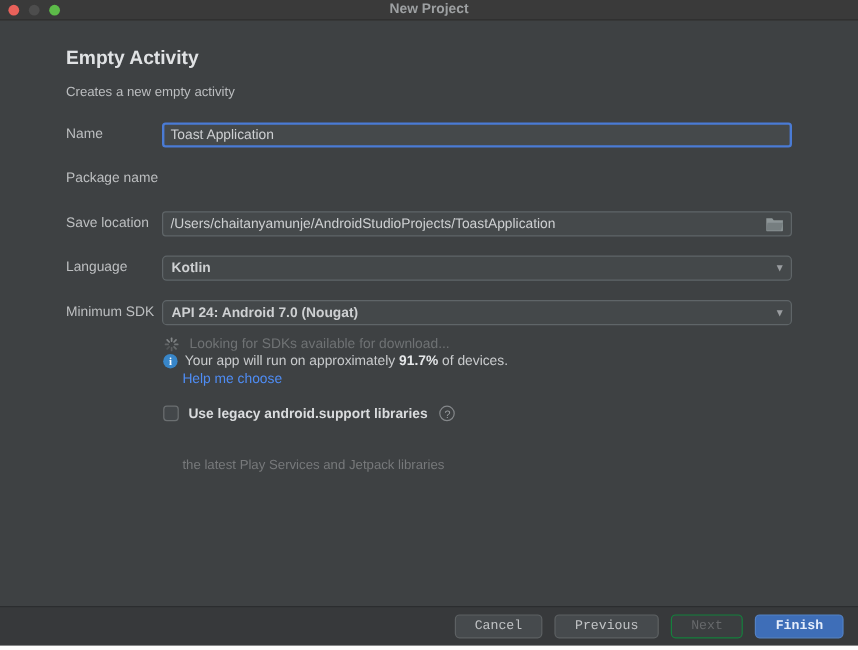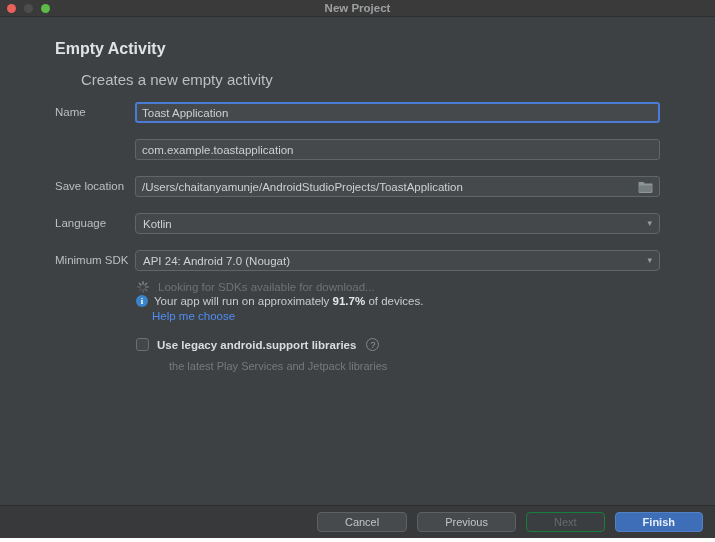--- a/index.html
+++ b/index.html
@@ -11,40 +11,40 @@
   .traffic { position:absolute; top:4px; left:7px; display:flex; gap:8px; }
   .light { width:9px; height:9px; border-radius:50%; }
   .light-close { background:#e9615a; }
   .light-min { background:#4d4d4d; }
   .light-zoom { background:#5dbb49; }
   .win-title { position:absolute; top:0; left:0; right:0; text-align:center; line-height:17px;
                font-size:11.5px; font-weight:bold; color:#9da0a2; }
 
   
   .h-title { position:absolute; top:40px; left:55px; font-size:16px; font-weight:bold; color:#e0e2e4; }
-  .h-sub   { position:absolute; top:71px; left:55px; font-size:15px; color:#bcbec0;margin-left:26px; }
+  .h-sub   { position:absolute; top:71px; left:55px; font-size:11px; color:#bcbec0; }
 
   
   .row { position:absolute; left:0; width:715px; height:21px;border-radius:10px; }
   .row-label { position:absolute; left:55px; top:0; line-height:21px; font-size:11.5px; color:#bdbfc1; }
   .field { position:absolute; left:135px; top:0; width:525px; height:21px; }
 
   input.tf { width:100%; height:21px; background:#45494b; border:1px solid #5f6568; border-radius:3px;
              color:#ced0d2; font-size:11.5px; font-family:"Liberation Sans", sans-serif; padding:0 6px; outline:none; }
   input.tf.focused { border:2px solid #4a7bd5; padding:0 5px; }
 
   .tf-wrap { display:flex; align-items:center; width:100%; height:21px; background:#45494b;
              border:1px solid #5f6568; border-radius:3px; padding:0 5px 0 6px; }
   .tf-wrap input { flex:1; background:transparent; border:none; outline:none; color:#ced0d2;
                    font-size:11.5px; font-family:"Liberation Sans", sans-serif; }
   .folder-btn { display:flex; align-items:center; justify-content:center; width:18px; height:17px;
                 cursor:pointer; border-radius:2px; }
 
   .combo { display:flex; align-items:center; width:100%; height:21px; background:#44484a;
-           border:1px solid #5f6568; border-radius:4px; padding:4px 7px; cursor:pointer; }
+           border:1px solid #5f6568; border-radius:4px; padding:4px 7px; cursor:pointer;font-weight:bold; }
   .combo-value { flex:1; font-size:11.5px; color:#ced0d2; white-space:nowrap; overflow:hidden; }
   .combo-arrow { font-size:9px; color:#9a9da0; line-height:1; }
 
   
   .sdk-loading { position:absolute; top:281px; left:137px; display:flex; align-items:center; gap:9px;
                  font-size:11.5px; color:#6f7274; }
   .sdk-devices { position:absolute; top:295px; left:136px; display:flex; align-items:center; gap:6px;
                  font-size:11.5px; color:#c9cbcd; }
   .sdk-devices b { font-weight:bold; color:#e4e6e8; }
   .info-badge { display:inline-flex; align-items:center; justify-content:center; width:12px; height:12px;
@@ -53,28 +53,28 @@
   .help-link { position:absolute; top:310px; left:152px; font-size:11.5px; color:#4f8df5; cursor:pointer; }
 
   
   .legacy-row { position:absolute; top:338px; left:136px; display:flex; align-items:center; gap:8px; }
   .checkbox { width:13px; height:13px; border:1px solid #6b6f71; border-radius:3px; background:#43474a; cursor:pointer; flex:0 0 auto; }
   .legacy-label { font-size:11.5px; font-weight:600; color:#dadcde; }
   .q-badge { display:inline-flex; align-items:center; justify-content:center; width:13px; height:13px;
              border:1px solid #84878a; border-radius:50%; color:#9a9da0; font-size:9px; margin-left:2px; cursor:pointer; }
   .legacy-desc { position:absolute; left:152px; font-size:11px; color:#77797b; line-height:14px; }
   .legacy-desc1 { top:357px; }
-  .legacy-desc2 { top:359px;margin-left:17px; }
+  .legacy-desc2 { top:381px; }
 
   
   .footer { position:absolute; left:0; top:505px; width:715px; height:33px; background:#37393b;
             border-top:1px solid #2b2d2f; display:flex; align-items:center; justify-content:flex-end;
             gap:10px; padding-right:12px; }
-  .btn { min-width:58px; height:20px; padding:0 27px; border-radius:4px; font-size:11px;
-         font-family:Liberation Sans, sans-serif; cursor:pointer;
+  .btn { min-width:58px; height:20px; padding:0 16px; border-radius:4px; font-size:11px;
+         font-family:Liberation Mono, monospace; cursor:pointer;
          background:#464a4d; border:1px solid #5d6163; color:#c2c4c6; }
   .btn-disabled { background:#3b3e40; border:1px solid #15803d; color:#67696b; cursor:default; }
   .btn-primary { background:#3e6eb8; border:1px solid #5381c4; color:#e6eefb; font-weight:600; }
 
   .bottom-strip { position:absolute; left:0; bottom:0; width:715px; height:4px; background:#fdfdfd; }
 </style>
 </head>
 <body>
 
 <div class="window">
@@ -92,23 +92,21 @@
   <div class="h-sub">Creates a new empty activity</div>
 
   <div class="row" style="top:102px">
     <span class="row-label">Name</span>
     <div class="field">
       <input class="tf focused" type="text" value="Toast Application" style="">
     </div>
   </div>
 
   <div class="row" style="top:139px">
-    <div class="field">
-      <input class="tf" type="text" value="com.example.toastapplication" style="">
-    </div>
+    <span class="row-label">Package name</span>
   </div>
 
   <div class="row" style="top:176px">
     <span class="row-label">Save location</span>
     <div class="field">
       <div class="tf-wrap">
         <input type="text" value="/Users/chaitanyamunje/AndroidStudioProjects/ToastApplication" style="">
         <span class="folder-btn">
           <svg width="15" height="12" viewBox="0 0 16 13">
             <path fill="#8d9597" d="M0.5 1h5.3l1.4 1.8h8.3v9.2a0.9 0.9 0 0 1-0.9 0.9H1.4a0.9 0.9 0 0 1-0.9-0.9z"></path>

